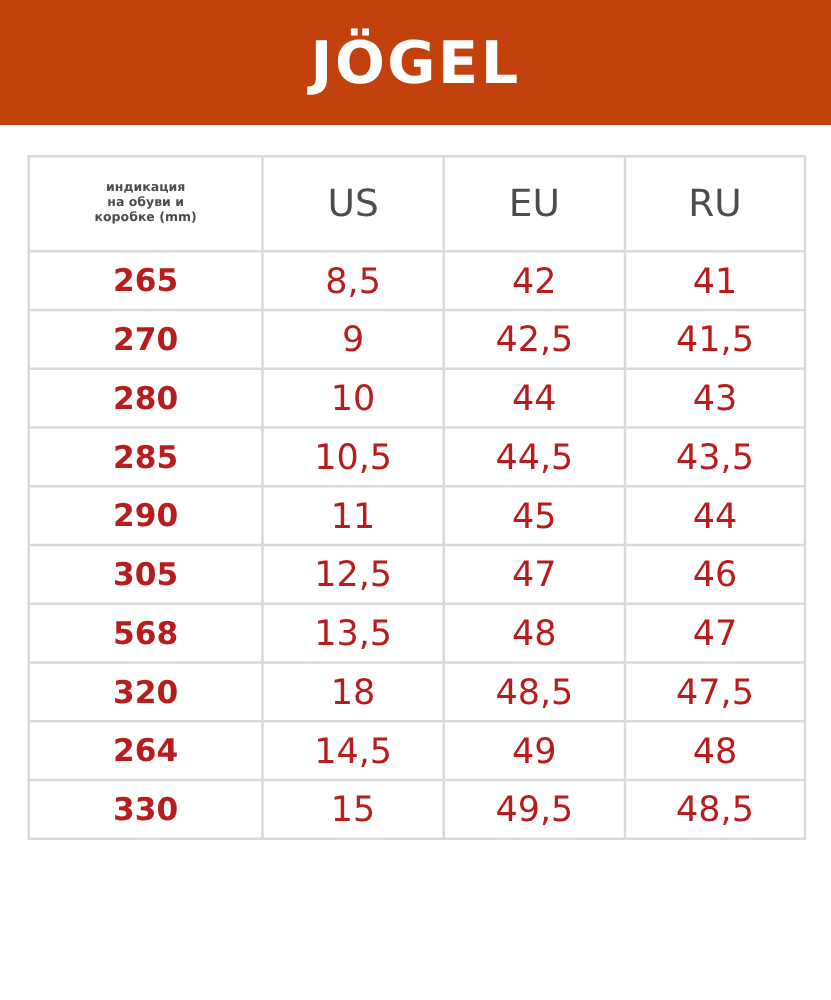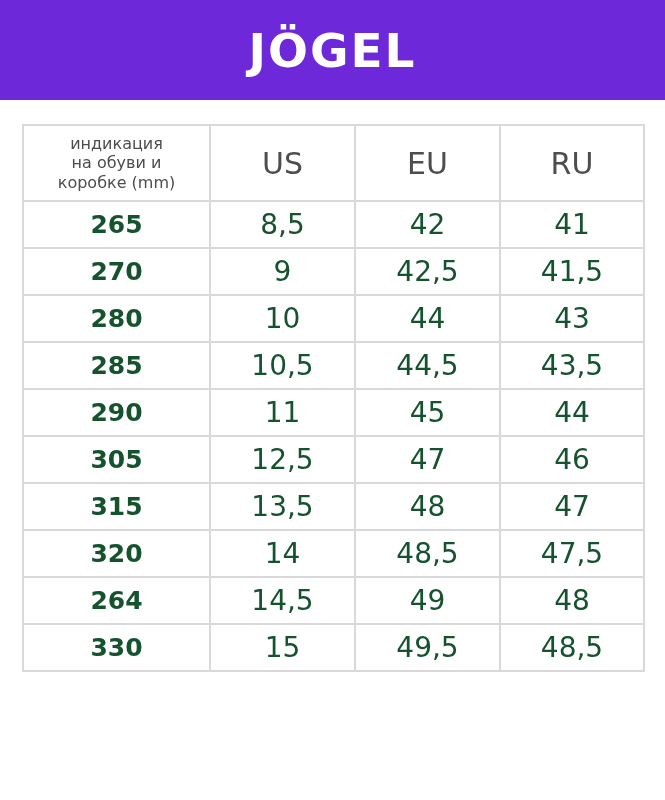--- a/index.html
+++ b/index.html
@@ -16,21 +16,21 @@
   .page {
     position: relative;
     width: 665px;
     height: 800px;
     box-sizing: border-box;
     background: #ffffff;
   }
   
   .header {
     height: 100px;
-    background: #6d28d9;
+    background: #c2410c;
     display: flex;
     align-items: center;
     justify-content: center;
   }
   .brand {
     color: #ffffff;
     font-family: "DejaVu Sans", sans-serif;
     font-weight: bold;
     font-size: 47px;
     letter-spacing: 2px;
@@ -46,32 +46,32 @@
   table.size-table {
     width: 621px;
     border-collapse: collapse;
     table-layout: fixed;
   }
   table.size-table th,
   table.size-table td {
     border: 2px solid #d9d9d9;
     text-align: center;
     vertical-align: middle;
-    color: #14532d;
+    color: #b91c1c;
     font-family: "DejaVu Sans", sans-serif;
   }
   table.size-table thead th {
     height: 66px;
     font-size: 30px;
     font-weight: normal;
     color: #4d4d4d;
   }
   table.size-table thead th.first-col {
-    font-size: 16px;
-    font-weight: normal;
+    font-size: 10px;
+    font-weight: bold;
     line-height: 1.22;
     padding: 4px 8px;
     margin-left: 28px;
   }
   table.size-table tbody td {
     height: 43px;
     font-size: 28px;
     font-weight: normal;
   }
   table.size-table tbody td.mm {
@@ -143,28 +143,28 @@
           <td>45</td>
           <td>44</td>
         </tr>
         <tr>
           <td class="mm">305</td>
           <td>12,5</td>
           <td>47</td>
           <td>46</td>
         </tr>
         <tr>
-          <td class="mm">315</td>
+          <td class="mm">568</td>
           <td>13,5</td>
           <td>48</td>
           <td>47</td>
         </tr>
         <tr>
           <td class="mm">320</td>
-          <td>14</td>
+          <td>18</td>
           <td>48,5</td>
           <td>47,5</td>
         </tr>
         <tr>
           <td class="mm">264</td>
           <td>14,5</td>
           <td>49</td>
           <td>48</td>
         </tr>
         <tr>

